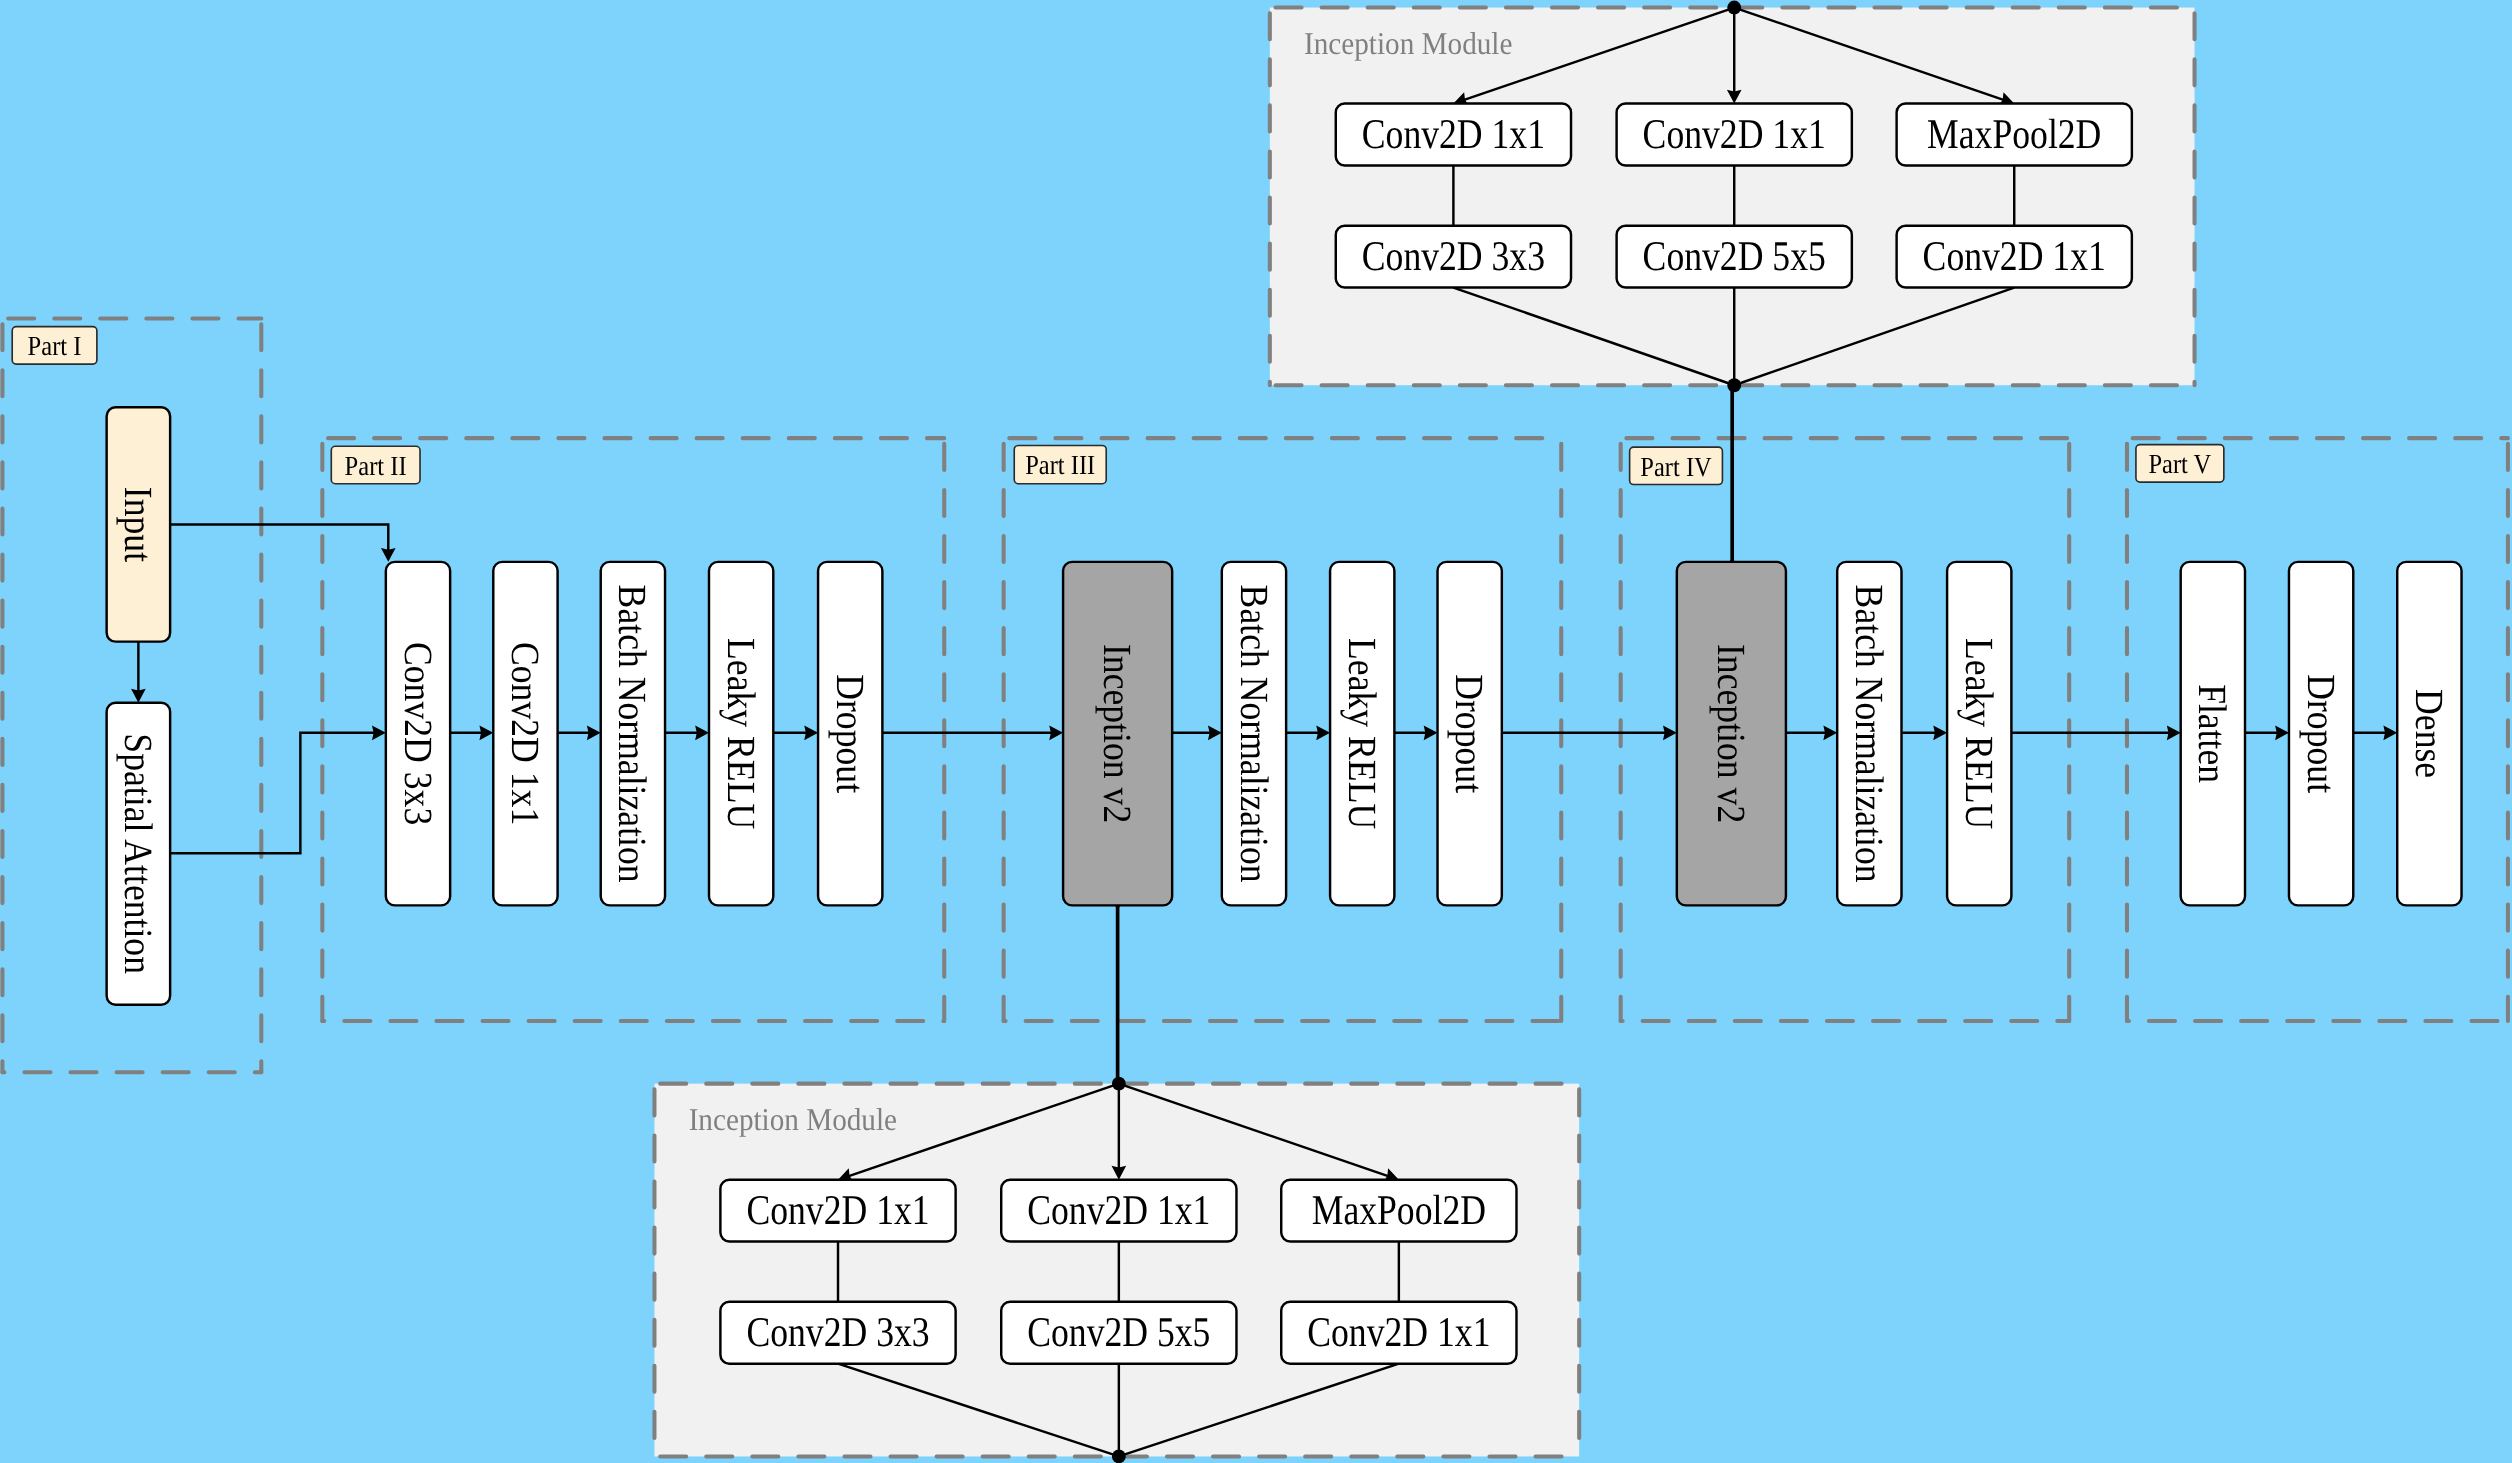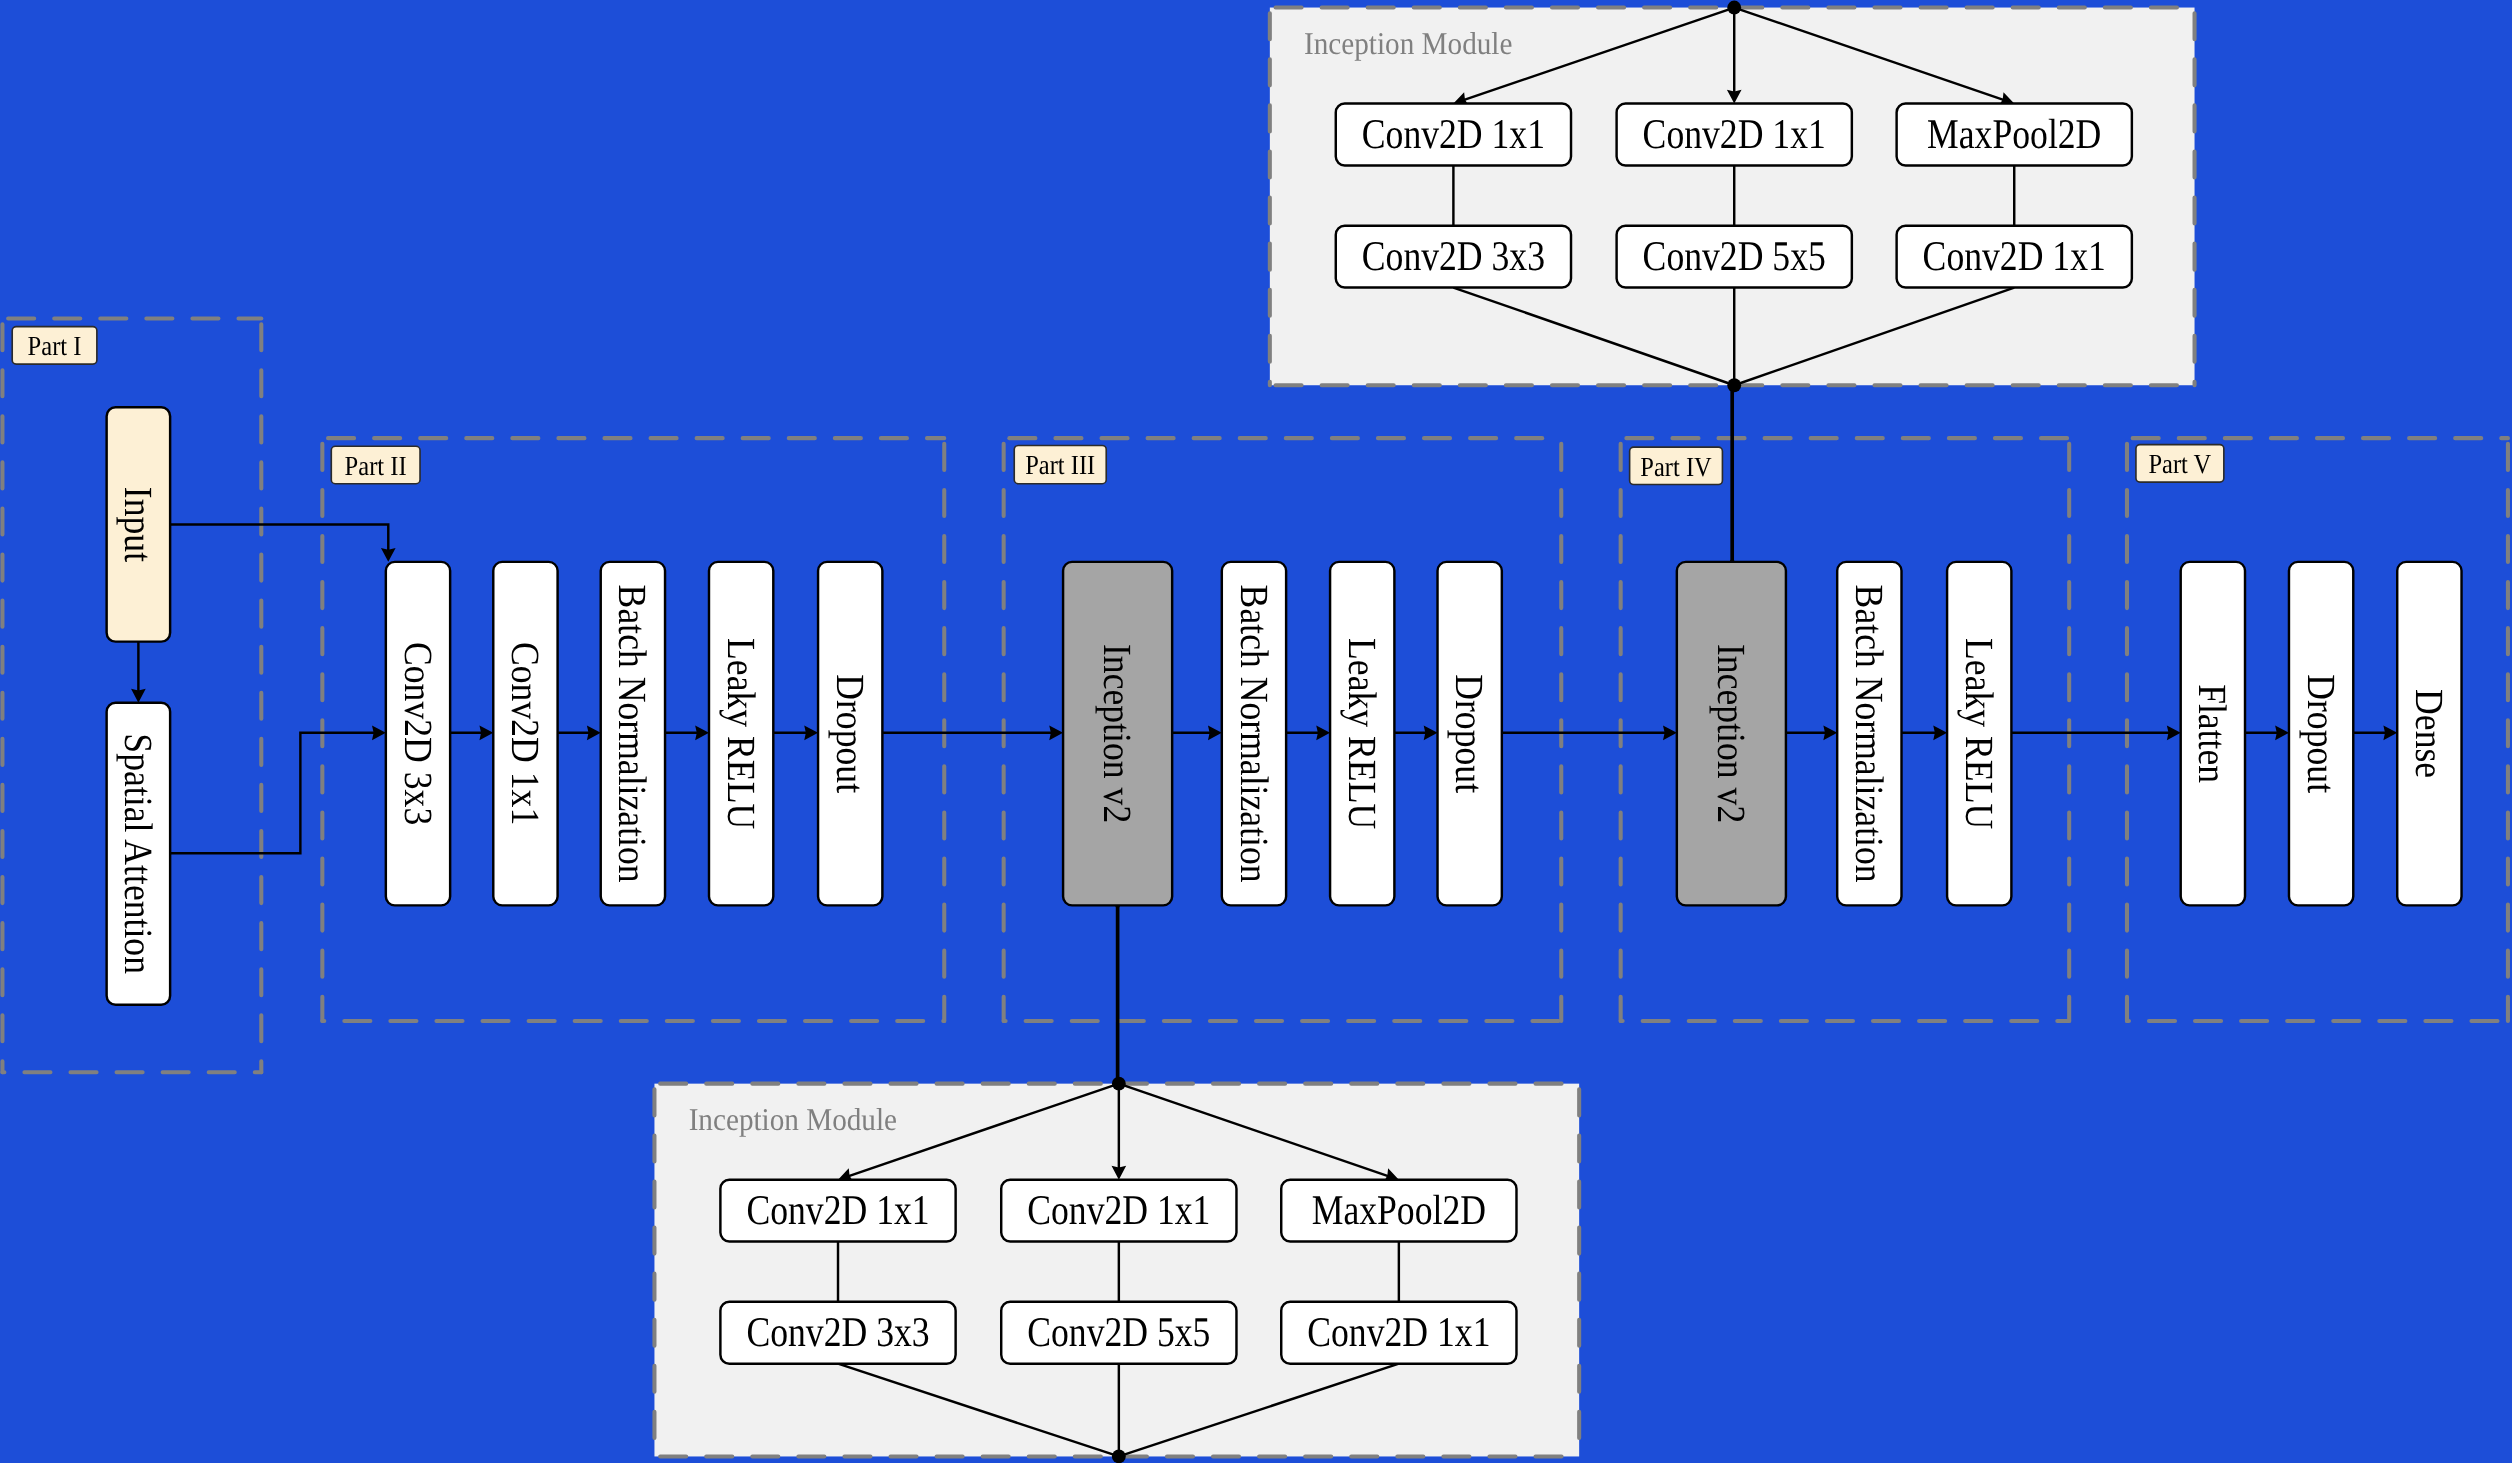--- a/index.html
+++ b/index.html
@@ -1,17 +1,17 @@
 <!DOCTYPE html>
 <html style="font-size:13px"><head>
 <meta charset="utf-8">
 <style>
   html,body{margin:0;padding:0;background:#ffffff;}
   body{width:2512px;height:1464px;overflow:hidden;font-family:"Liberation Serif",serif;}
-  #root{position:relative;width:2512px;height:1464px;background:#1d4ed8;}
+  #root{position:relative;width:2512px;height:1464px;background:#7dd3fc;}
   svg#diagram{position:absolute;left:0;top:0;display:block;transform:translateZ(0);}
   .nodebox{fill:#ffffff;stroke:#000000;stroke-width:3;}
   .nodebox.accent{fill:#FDF0D5;stroke:#000000;}
   .nodebox.incep{fill:#A5A5A5;stroke:#000000;}
   .partbox{fill:none;stroke:#808080;stroke-width:5;stroke-dasharray:32 24.6;stroke-dashoffset:-7;stroke-linecap:round;}
   .modbox{fill:none;stroke:#808080;stroke-width:5;stroke-dasharray:32 24.6;stroke-dashoffset:-7;stroke-linecap:round;}
   .modfill{fill:#F1F1F1;stroke:none;}
   .pb-bot{stroke-dashoffset:-27;}
   .partlabel{fill:#FDF0D5;stroke:#2b2b2b;stroke-width:2;}
   .edge{fill:none;stroke:#000000;stroke-width:3;}

